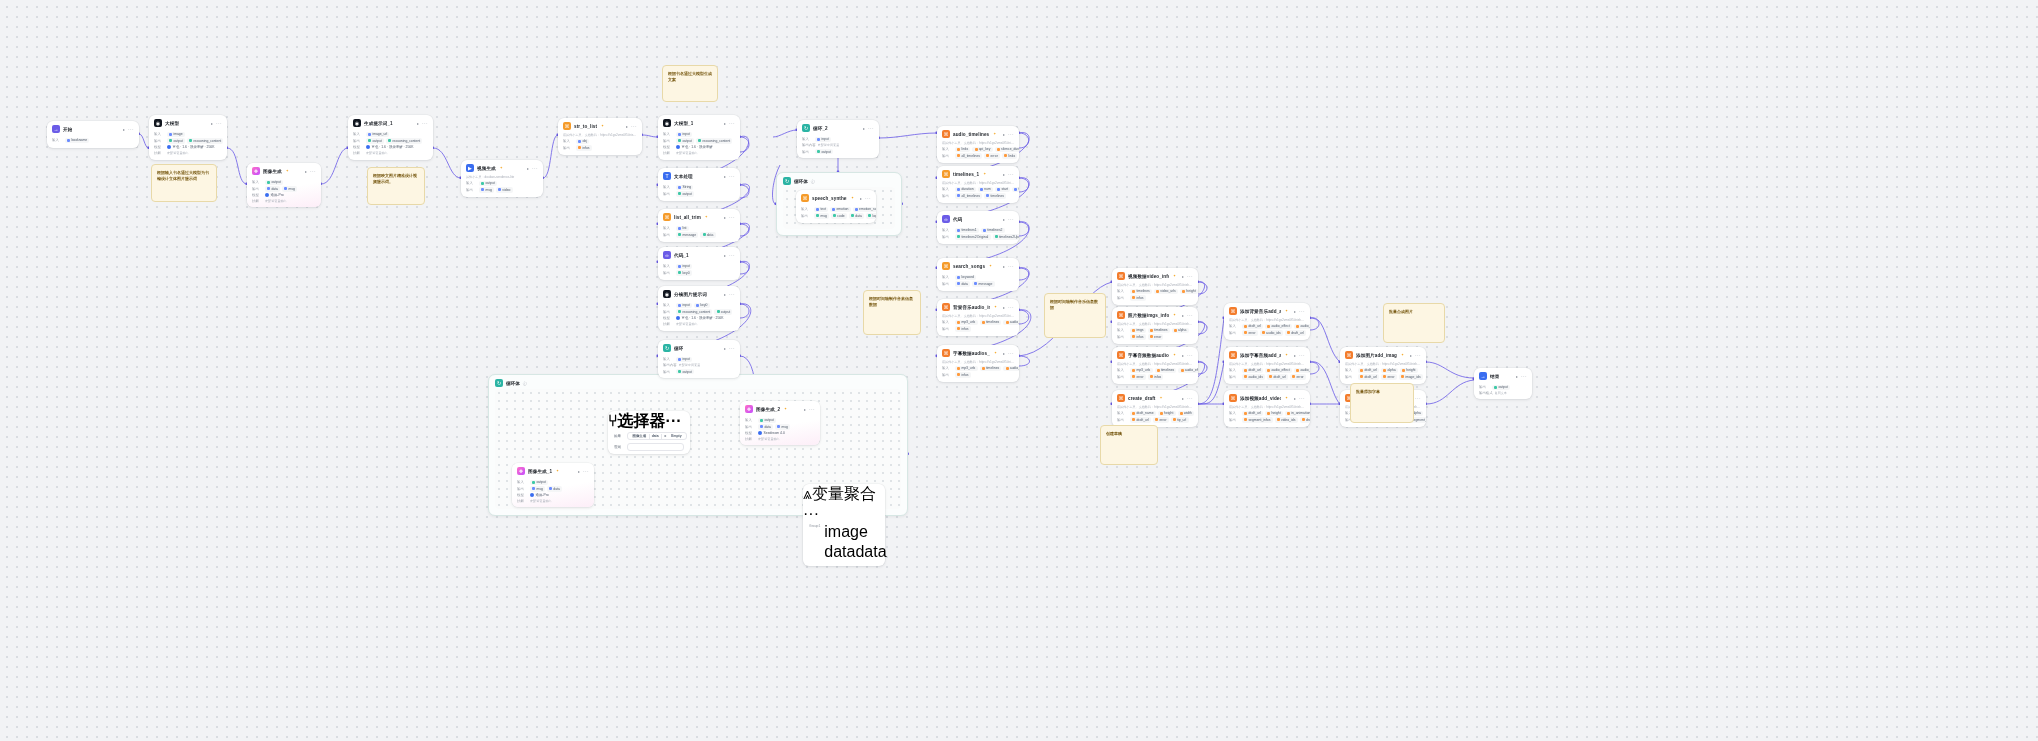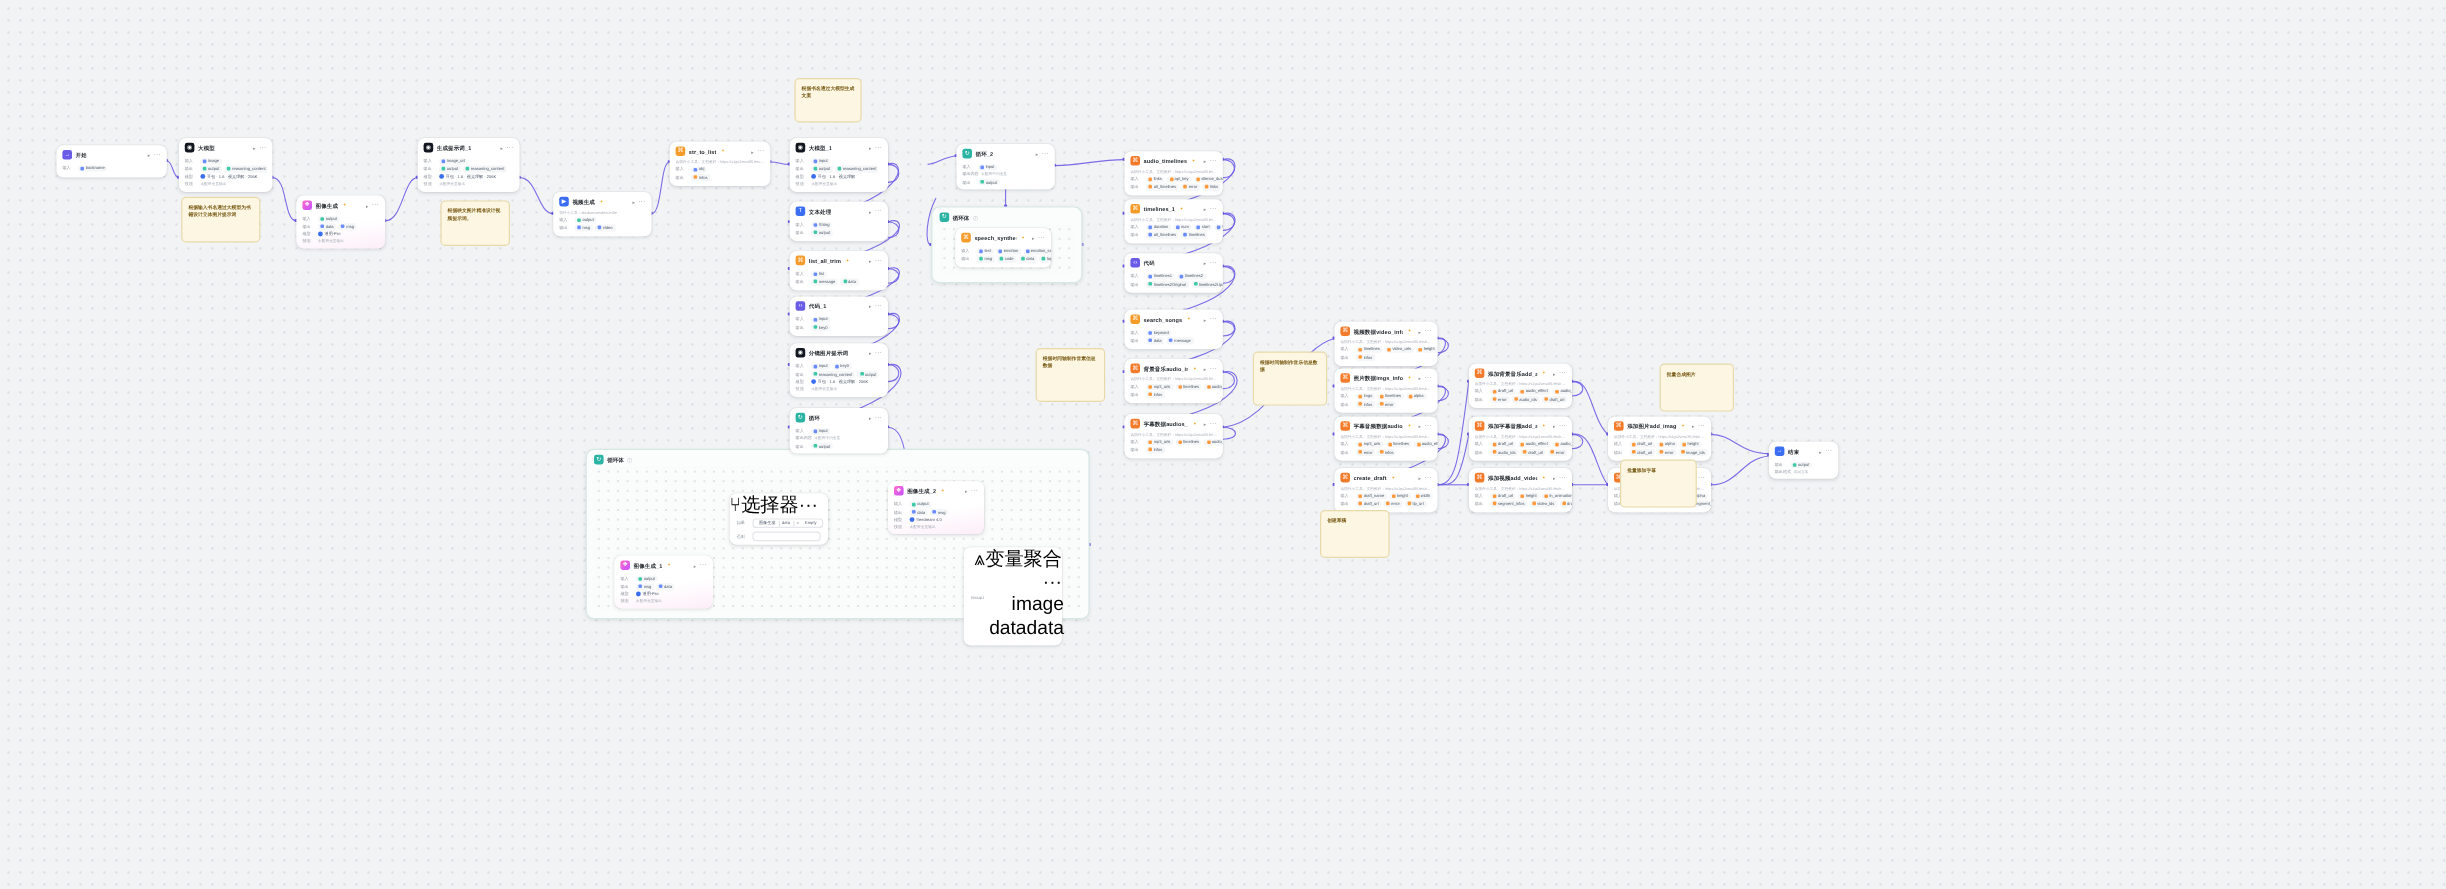--- a/index.html
+++ b/index.html
@@ -83,21 +83,21 @@
   }
   
   .sticky{
     position:absolute;background:#fdf6e3;border:.7px solid #e8d9a8;border-radius:4px;
     box-sizing:border-box;padding:5px 5px;
     font-size:4px;line-height:1.5;color:#7a5c16;font-weight:700;
     overflow:hidden;
   }
   
   .selnode{position:absolute;background:#fff;border-radius:6px;
-    box-shadow:0 1px 3px rgba(28,31,35,.10),0 0 0 .6px rgba(28,31,35,.05);box-sizing:border-box;}
+    box-shadow:0 1px 3px rgba(28,31,35,.10),0 0 0 .6px rgba(28,31,35,.05);box-sizing:border-box;font-weight:bold;}
   .selnode .srow{display:flex;align-items:center;gap:0;margin:0 6px 3px 6px;}
   .selnode .slbl{font-size:3.4px;color:#8f959e;width:13px;flex:0 0 auto;}
   .selnode .sbox{flex:1 1 auto;height:8px;border:.6px solid #e5e6eb;border-radius:3px;
     display:flex;align-items:center;gap:0;padding:0 2px;box-sizing:border-box;}
   .selnode .sseg{font-size:3.4px;color:#4e5969;padding:0 2.5px;white-space:nowrap;}
   .selnode .sdiv{width:.6px;height:5px;background:#e5e6eb;}
   .selnode .sempty{flex:1 1 auto;height:8px;border:.6px solid #e5e6eb;border-radius:3px;box-sizing:border-box;}
   .grpnode{position:absolute;background:#fff;border-radius:6px;
     box-shadow:0 1px 3px rgba(28,31,35,.10),0 0 0 .6px rgba(28,31,35,.05);box-sizing:border-box;}
   .grpnode .gbody{display:flex;gap:4px;padding:0 6px 5px 6px;align-items:flex-start;}
@@ -1453,21 +1453,21 @@
             <span class="sdiv"></span>
             <span class="sseg">=</span>
             <span class="sseg">Empty</span>
           </div>
         </div>
         <div class="srow">
           <span class="slbl">否则</span>
           <span class="sempty"></span>
         </div>
       </div>
-      <div class="grpnode" style="left: 803px; top: 456px; width: 82px; min-height: 36px; text-align: right;">
+      <div class="grpnode" style="left: 803px; top: 484px; width: 82px; min-height: 36px;">
         <div class="hdr"><span class="ico">⩓</span><span class="ttl">变量聚合</span><span class="hdr-sp"></span><span class="dots">···</span></div>
         <div class="gbody">
           <span class="gname">Group1</span>
           <div style="display: flex; flex-direction: column; gap: 2px;">
             <div class="row"><span class="chip blue"><span class="t"></span><span>image</span></span></div>
             <div class="row"><span class="chip blue"><span class="t"></span><span>data</span></span><span class="chip blue"><span class="t"></span><span>data</span></span></div>
           </div>
         </div>
       </div>
     </div>

